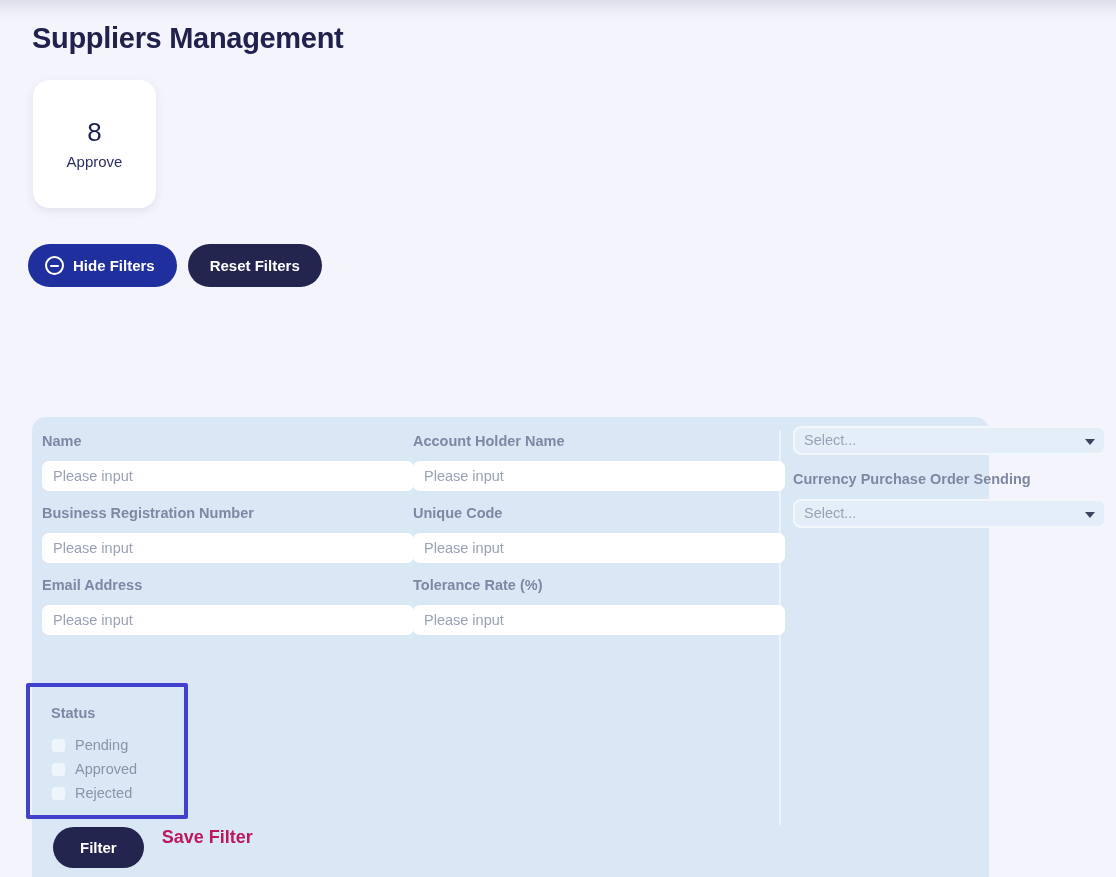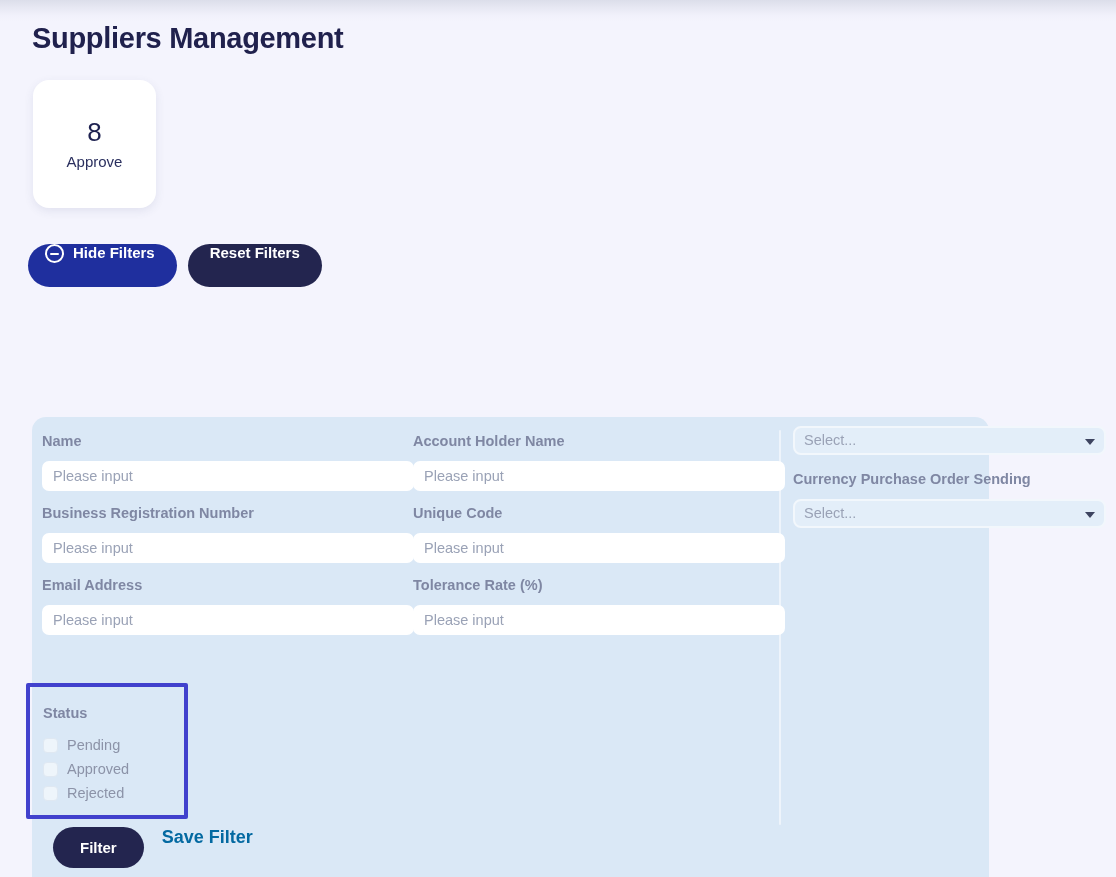--- a/index.html
+++ b/index.html
@@ -79,21 +79,21 @@
   }
   .btn {
     border: none;
     border-radius: 999px;
     font-family: "Liberation Sans", sans-serif;
     font-size: 15px;
     font-weight: bold;
     color: #ffffff;
     cursor: pointer;
     display: inline-flex;
-    align-items: flex-start;
+    align-items: center;
     justify-content: center;
     white-space: nowrap;
   }
   .btn-hide {
     background: #1f2f9e;
     height: 43px;
     padding: 0 22px 0 17px;
     gap: 9px;
   }
   .btn-reset {
@@ -222,21 +222,21 @@
     position: absolute;
     left: -6px;
     top: 266px;
     width: 162px;
     height: 136px;
     border: 4px solid #4141cd;
     border-radius: 2px;
   }
   .status-inner {
     position: absolute;
-    left: 13px;
+    left: 21px;
     top: 16px;
   }
   .status-label {
     font-size: 14.5px;
     font-weight: bold;
     color: #7f87a3;
     line-height: 20px;
     margin-bottom: 10px;
     display: block;
   }
@@ -277,21 +277,21 @@
     border-radius: 999px;
     color: #ffffff;
     font-family: "Liberation Sans", sans-serif;
     font-size: 15px;
     font-weight: bold;
     cursor: pointer;
   }
   .save-filter-link {
     font-size: 18px;
     font-weight: bold;
-    color: #0369a1;
+    color: #be185d;
     text-decoration: none;
     cursor: pointer;
   }
 </style>
 </head>
 <body>
 
 <div class="top-shadow"></div>
 
 <h1 class="page-title">Suppliers Management</h1>

